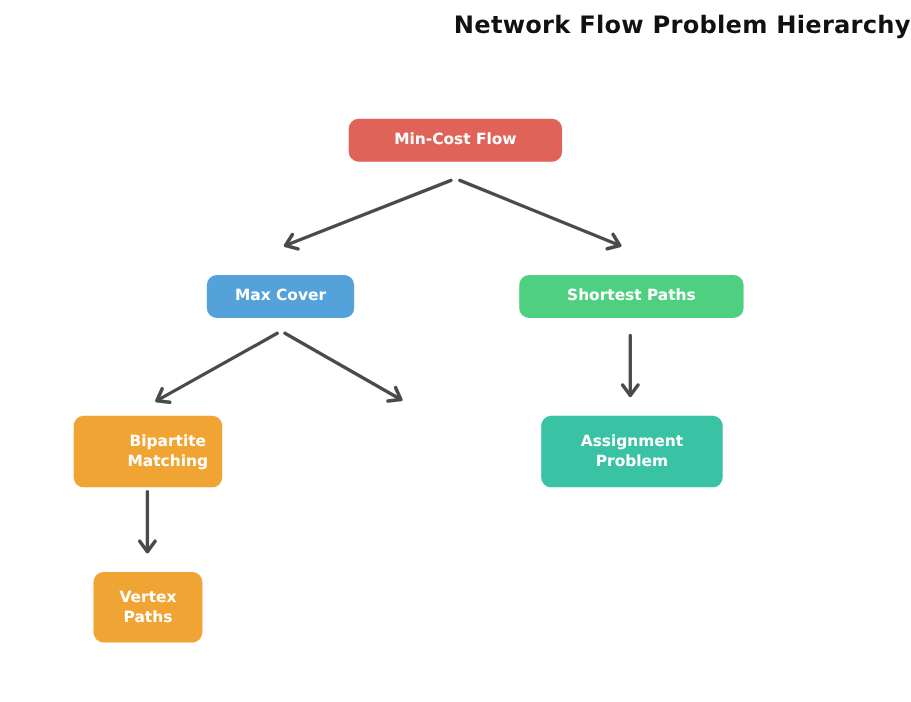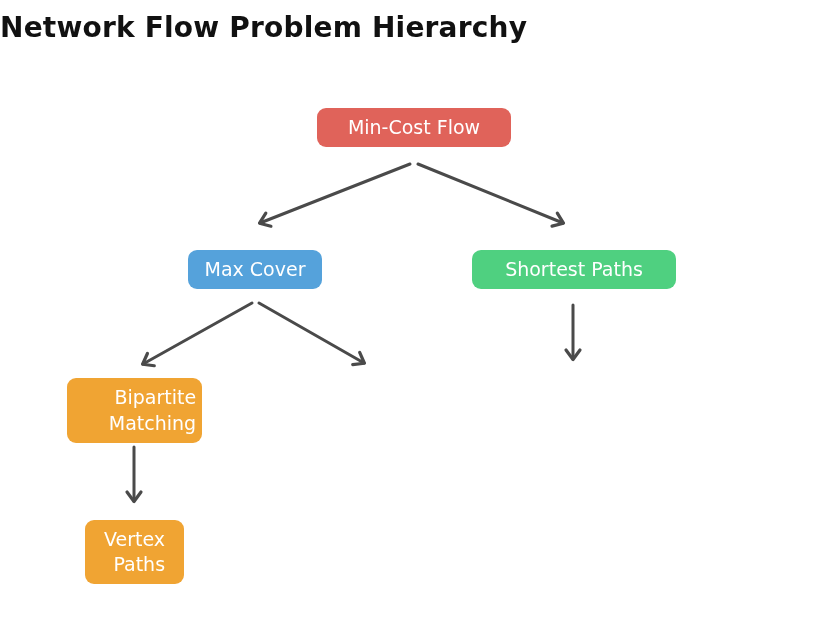--- a/index.html
+++ b/index.html
@@ -14,22 +14,22 @@
     background: var(--bg, #ffffff);
     font-family: "DejaVu Sans", "Liberation Sans", sans-serif;
     overflow: hidden;
   }
   .diagram-title {
     position: absolute;
     top: 11px;
     left: 0;
     width: 100%;
     margin: 0;
-    text-align: left;
-    font-size: 28px;
+    text-align: right;
+    font-size: 22px;
     font-weight: bold;
     color: var(--title-color, #111111);
     letter-spacing: 0.2px;
   }
   .edges {
     position: absolute;
     top: 0;
     left: 0;
     width: 828px;
     height: 638px;
@@ -41,25 +41,25 @@
     stroke-linecap: round;
   }
   .ah-path {
     stroke: var(--arrow, #4a4a4a);
   }
   .node {
     position: absolute;
     display: flex;
     align-items: center;
     justify-content: center;
-    text-align: right;
+    text-align: center;
     border-radius: 9px;
     color: var(--node-text, #ffffff);
-    font-size: 19px;
-    font-weight: normal;
+    font-size: 14px;
+    font-weight: bold;
     line-height: 1.32;
     white-space: pre-line;
     box-sizing: border-box;
   }
 </style>
 </head>
 <body>
 
 <div class="stage">
 
@@ -82,17 +82,19 @@
   <div class="node" style="left: 317px; top: 108px; width: 194px; height: 39px; background-color: rgb(224, 99, 90);">Min-Cost Flow</div>
 
   <div class="node" style="left: 188px; top: 250px; width: 134px; height: 39px; background-color: rgb(85, 162, 219);">Max Cover</div>
 
   <div class="node" style="left: 472px; top: 250px; width: 204px; height: 39px; background-color: rgb(79, 208, 128);">Shortest Paths</div>
 
   <div class="node" style="left: 67px; top: 378px; width: 135px; height: 65px; background-color: rgb(240, 164, 51); padding-left: 36px;">Bipartite
 Matching</div>
 
 
+  <div class="node" style="left: 492px; top: 378px; width: 165px; height: 65px; background-color: rgb(58, 194, 165);">Assignment
+Problem</div>
 
   <div class="node" style="left: 85px; top: 520px; width: 99px; height: 64px; background-color: rgb(240, 164, 51);">Vertex
 Paths</div>
 
 </div>
 
 </body></html>

